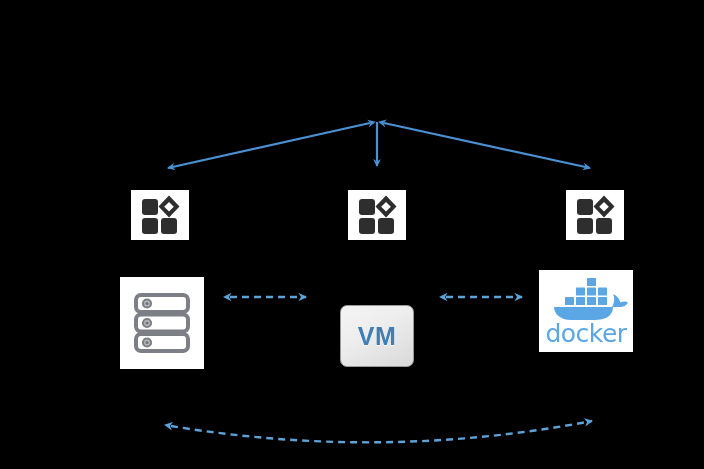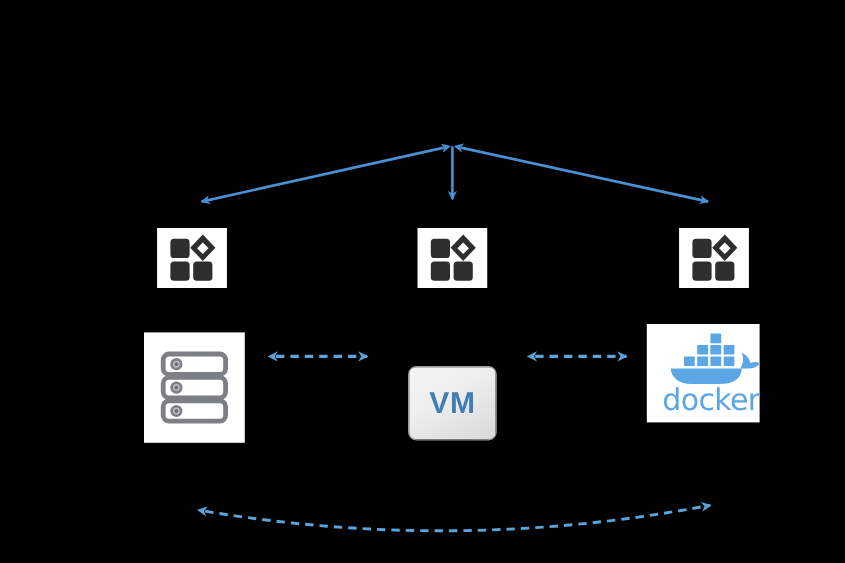--- a/index.html
+++ b/index.html
@@ -85,21 +85,21 @@
     text-shadow: 0 1px 0 rgba(255,255,255,0.85);
   }
 
   
   .docker-tile {
     width: 94px;
     height: 82px;
     background: #ffffff;
     display: flex;
     flex-direction: column;
-    align-items: flex-end;
+    align-items: center;
     justify-content: center;
   }
   .docker-word {
     font-family: "DejaVu Sans", sans-serif;
     font-weight: normal;
     font-size: 25px;
     letter-spacing: -0.5px;
     line-height: 1;
     margin-top: 1px;
   }

